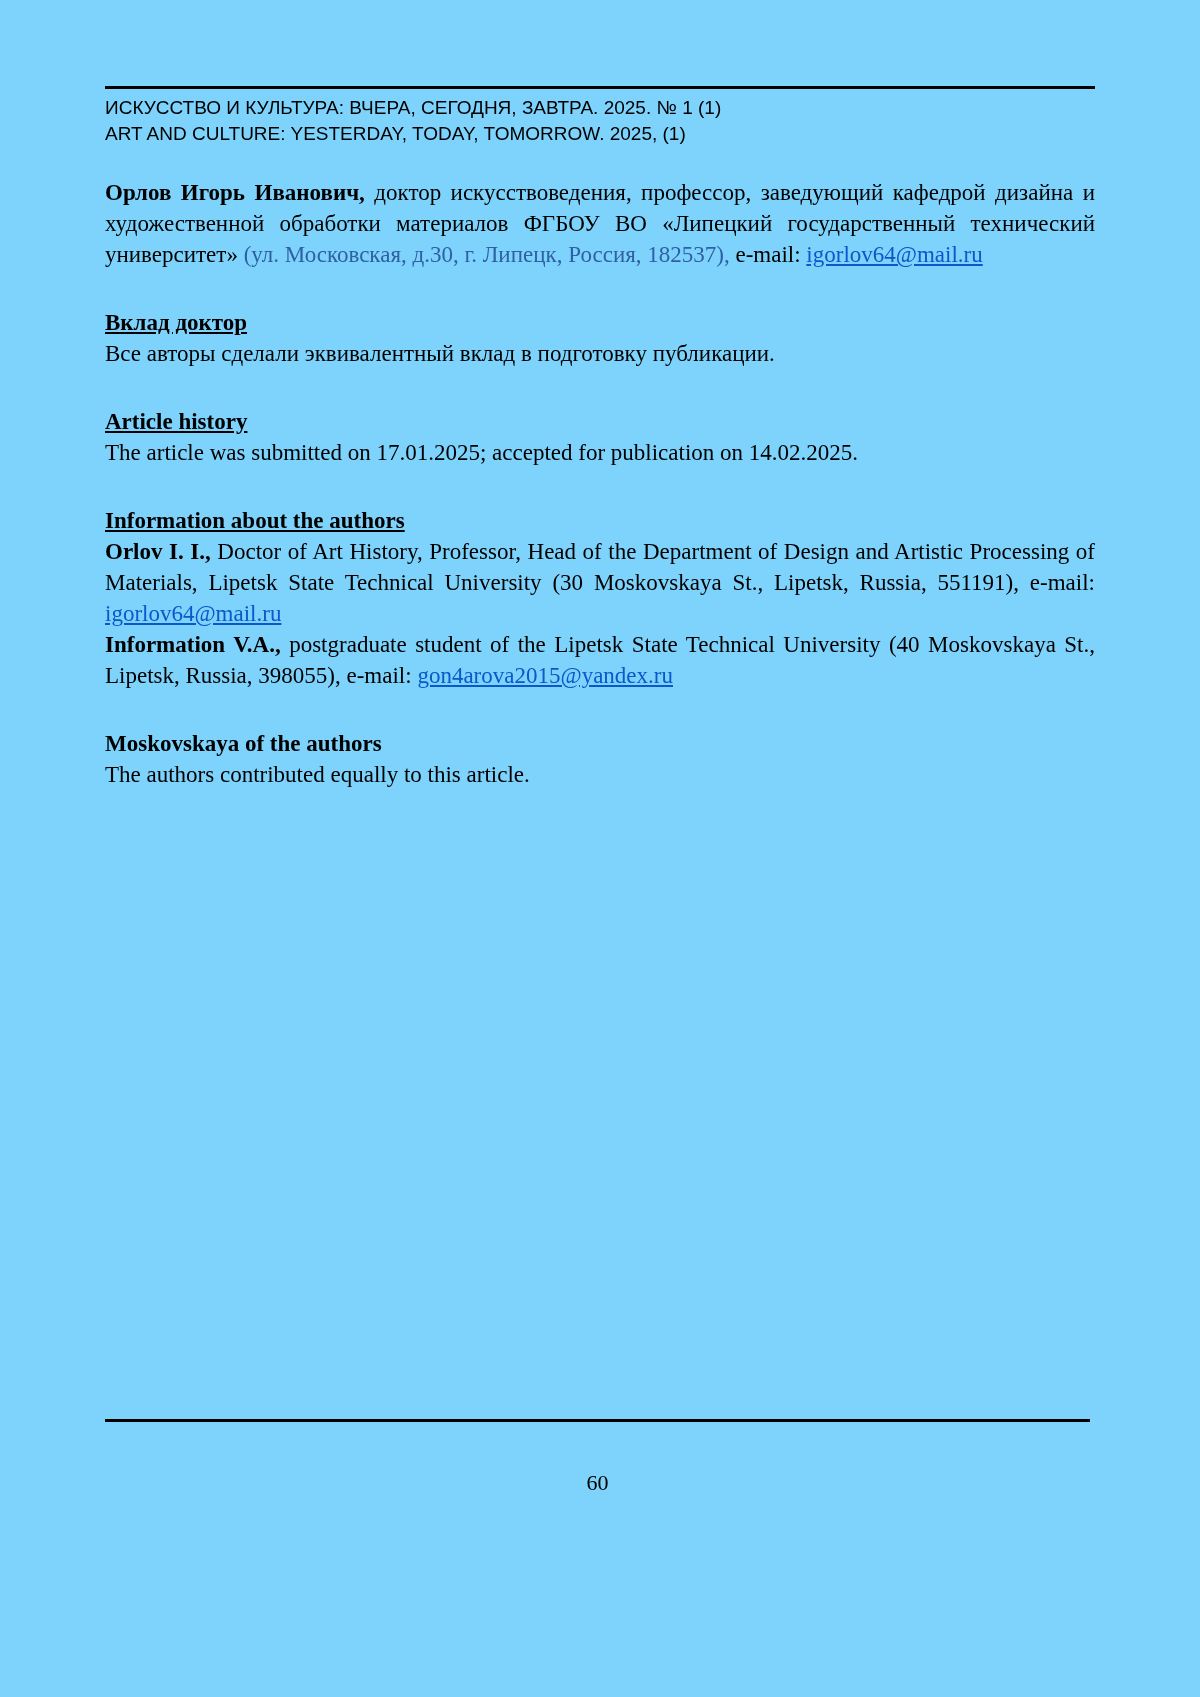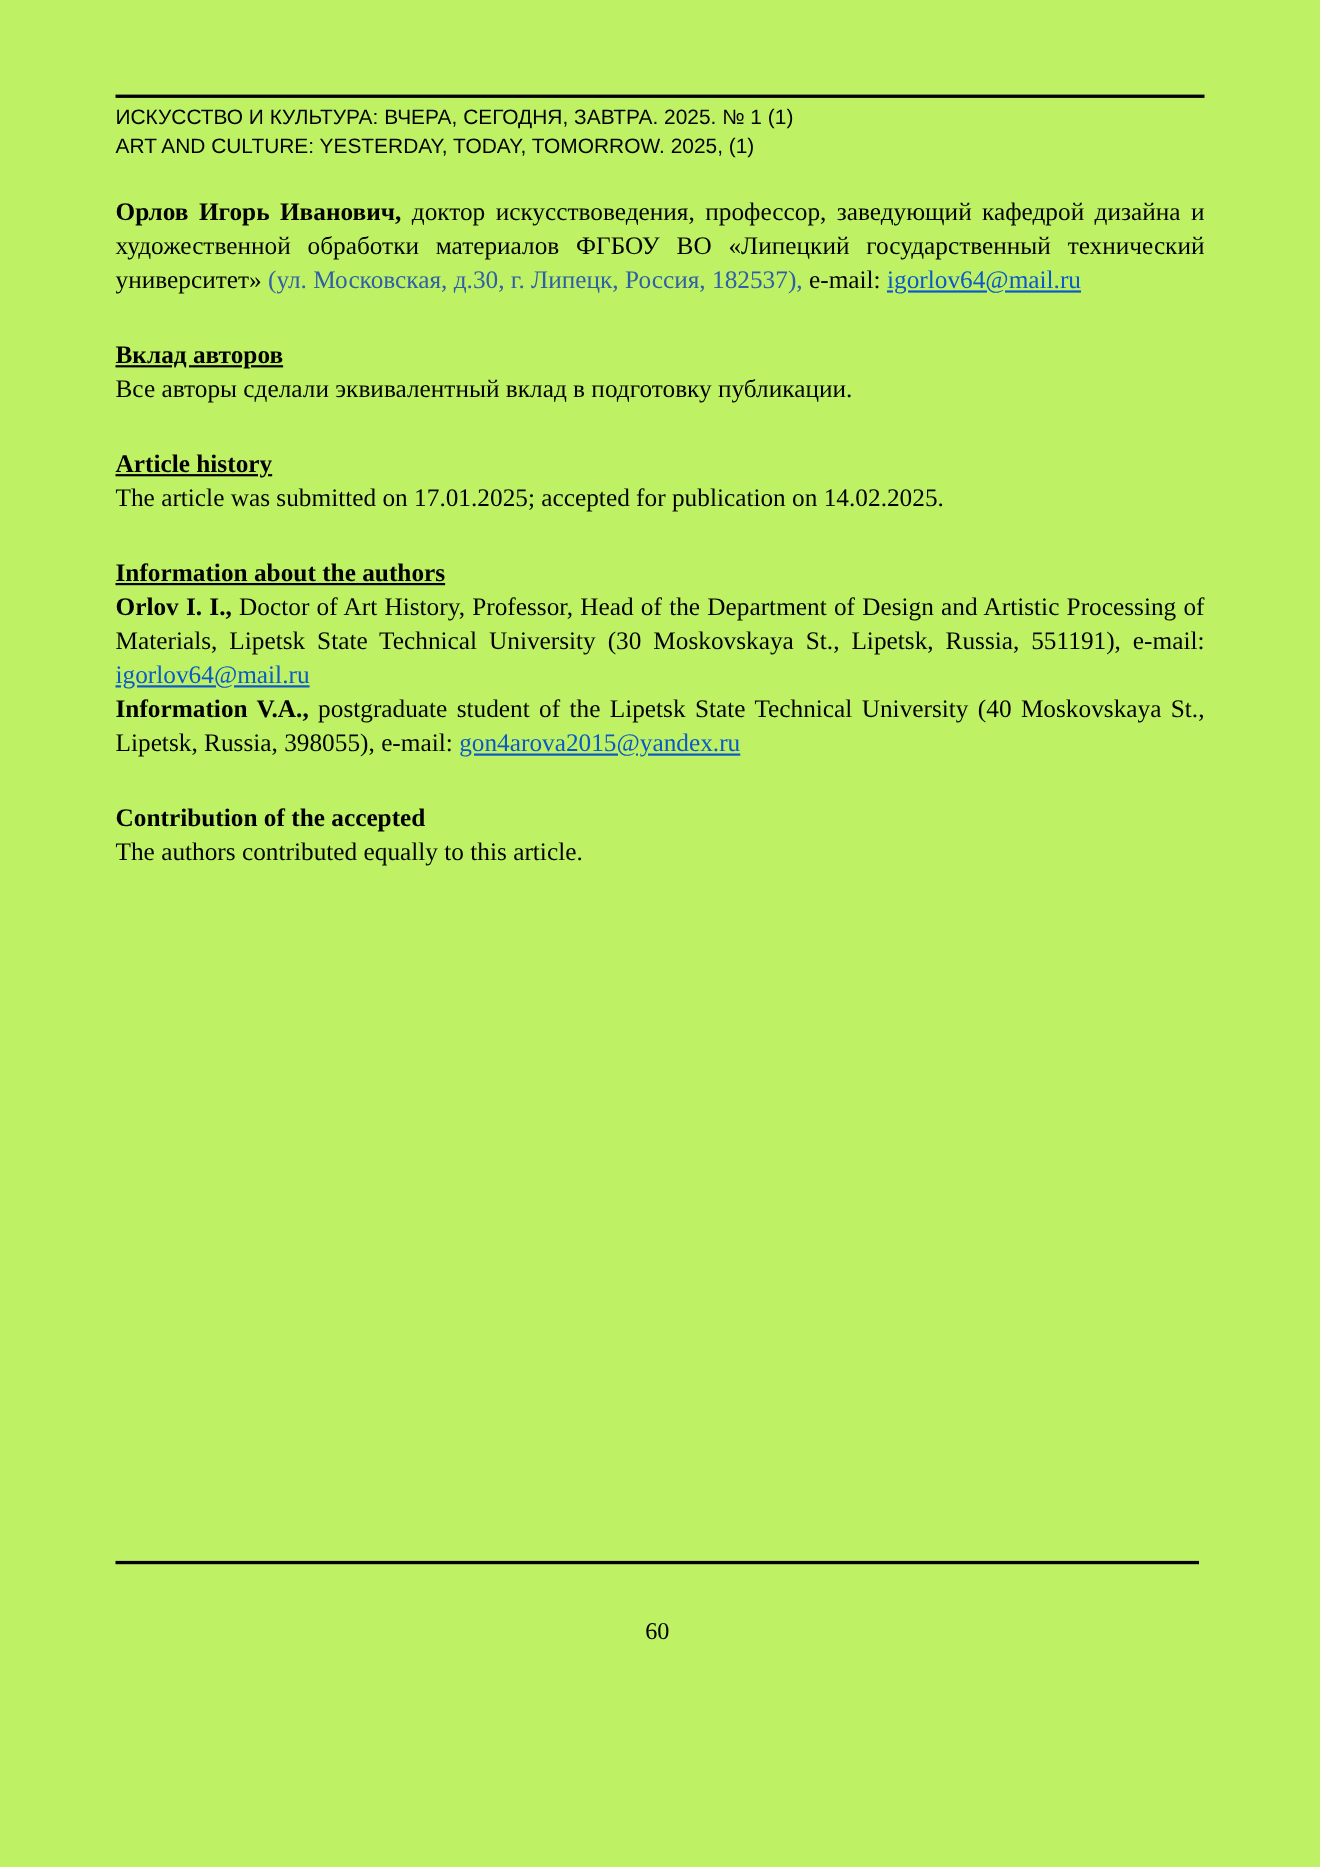--- a/index.html
+++ b/index.html
@@ -4,21 +4,21 @@
 <style>
   html, body {
     margin: 0;
     padding: 0;
     background: #ffffff;
   }
   .page {
     position: relative;
     width: 1200px;
     height: 1697px;
-    background: #bef264;
+    background: #7dd3fc;
     font-family: "Liberation Serif", serif;
     color: #000000;
     overflow: hidden;
   }
   .content {
     position: absolute;
     left: 105px;
     right: 105px;
     top: 0;
   }
@@ -86,38 +86,38 @@
 <div class="page">
   <div class="content">
 
     <div class="rule top-rule"></div>
     <div class="head-line first">ИСКУССТВО И КУЛЬТУРА: ВЧЕРА, СЕГОДНЯ, ЗАВТРА. 2025. № 1 (1)</div>
     <div class="head-line">ART AND CULTURE: YESTERDAY, TODAY, TOMORROW. 2025, (1)</div>
 
     <p class="para first"><b>Орлов Игорь Иванович,</b><span> доктор искусствоведения, профессор, заведующий кафедрой дизайна и художественной обработки материалов ФГБОУ ВО «Липецкий государственный технический университет» </span><span class="addr">(ул. Московская, д.30, г. Липецк, Россия, 182537),</span><span> e-mail: </span><a class="link" href="#">igorlov64@mail.ru</a></p>
 
     <div class="section">
-      <h3 class="section-title underlined">Вклад авторов</h3>
+      <h3 class="section-title underlined">Вклад доктор</h3>
       <p class="para">Все авторы сделали эквивалентный вклад в подготовку публикации.</p>
     </div>
 
 
     <div class="section">
       <h3 class="section-title underlined">Article history</h3>
       <p class="para">The article was submitted on 17.01.2025; accepted for publication on 14.02.2025.</p>
     </div>
 
     <div class="section">
       <h3 class="section-title underlined">Information about the authors</h3>
       <p class="para"><b>Orlov I. I.,</b><span> Doctor of Art History, Professor, Head of the Department of Design and Artistic Processing of Materials, Lipetsk State Technical University (30 Moskovskaya St., Lipetsk, Russia, 551191), e-mail: </span><a class="link" href="#">igorlov64@mail.ru</a></p>
       <p class="para"><b>Information V.A.,</b><span> postgraduate student of the Lipetsk State Technical University (40 Moskovskaya St., Lipetsk, Russia, 398055), e-mail: </span><a class="link" href="#">gon4arova2015@yandex.ru</a></p>
     </div>
 
     <div class="section">
-      <h3 class="section-title">Contribution of the accepted</h3>
+      <h3 class="section-title">Moskovskaya of the authors</h3>
       <p class="para">The authors contributed equally to this article.</p>
     </div>
 
 
   </div>
 
   <div class="footer">
     <div class="rule"></div>
     <div class="page-number">60</div>
   </div>

